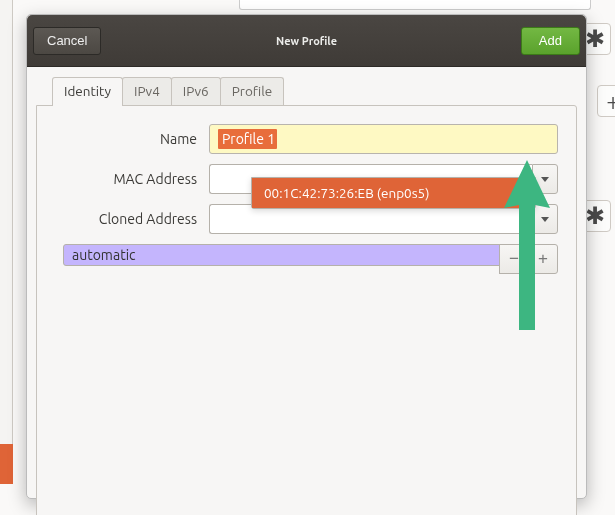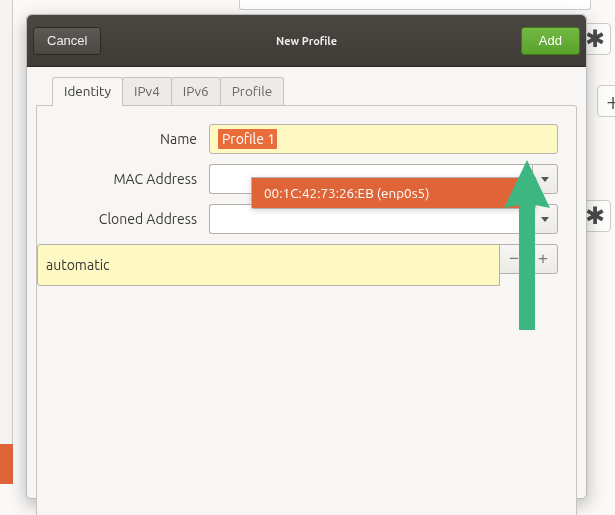--- a/index.html
+++ b/index.html
@@ -32,21 +32,21 @@
 
   .text-input { width: 100%; height: 30px; border: 1px solid #b8b4ad; border-radius: 3px; background: #fef9c3; padding: 0 8px; font: inherit; }
   .sel-text { background: #e86d3b; color: #fff; padding: 2px 2px 2px 4px; border-radius: 1px; display: inline-block; }
 
   .combo { position: relative; width: 100%; height: 30px; display: flex; }
   .combo-input { flex: 1; height: 30px; border: 1px solid #b5b1aa; border-right: none; border-radius: 3px 0 0 3px; background: #fff; padding: 0 8px; font: inherit; }
   .combo-btn { width: 26px; height: 30px; border: 1px solid #b5b1aa; border-radius: 0 3px 3px 0; background: linear-gradient(#f7f6f4,#eceae6); cursor: pointer; display: flex; align-items: center; justify-content: center; color: #555; }
   .combo-btn svg { width: 8px; height: 5px; }
 
   .mtu-field { display: flex; }
-  .mtu-input { flex: 1; height: 42px; border: 1px solid #b5b1aa; border-radius: 3px 0 0 3px; background: #fef9c3; padding: 0 8px; font: inherit; color: #333; }
+  .mtu-input { flex: 1; height: 22px; border: 1px solid #b5b1aa; border-radius: 3px 0 0 3px; background: #c4b5fd; padding: 0 8px; font: inherit; color: #333; margin-left: 26px; }
   .stepbtn { width: 30px; height: 30px; border: 1px solid #b5b1aa; background: linear-gradient(#f7f6f4,#eceae6); cursor: pointer; display:flex; align-items:center; justify-content:center; font-size:17px; color:#777; margin-left:-1px; }
   .stepbtn.minus { border-radius: 0; }
   .stepbtn.plus  { border-radius: 0 3px 3px 0; }
 
   .dropdown { position: absolute; left: 177px; top: 71px; right: 40px; background: #5eead4; border: 1px solid #b5b1aa; border-radius: 0 0 3px 3px; box-shadow: 0 2px 6px rgba(0,0,0,0.15); z-index: 5; margin-left: 37px; }
   .dropdown-item { padding: 7px 12px; font-size: 13.5px; cursor: pointer; }
   .dropdown-item.selected { background: #df6437; color: #fff; }
 
   .arrow-annot { position: absolute; left: 475px; top: 145px; z-index: 20; pointer-events: none; }
   .arrow-annot svg { display: block; }

